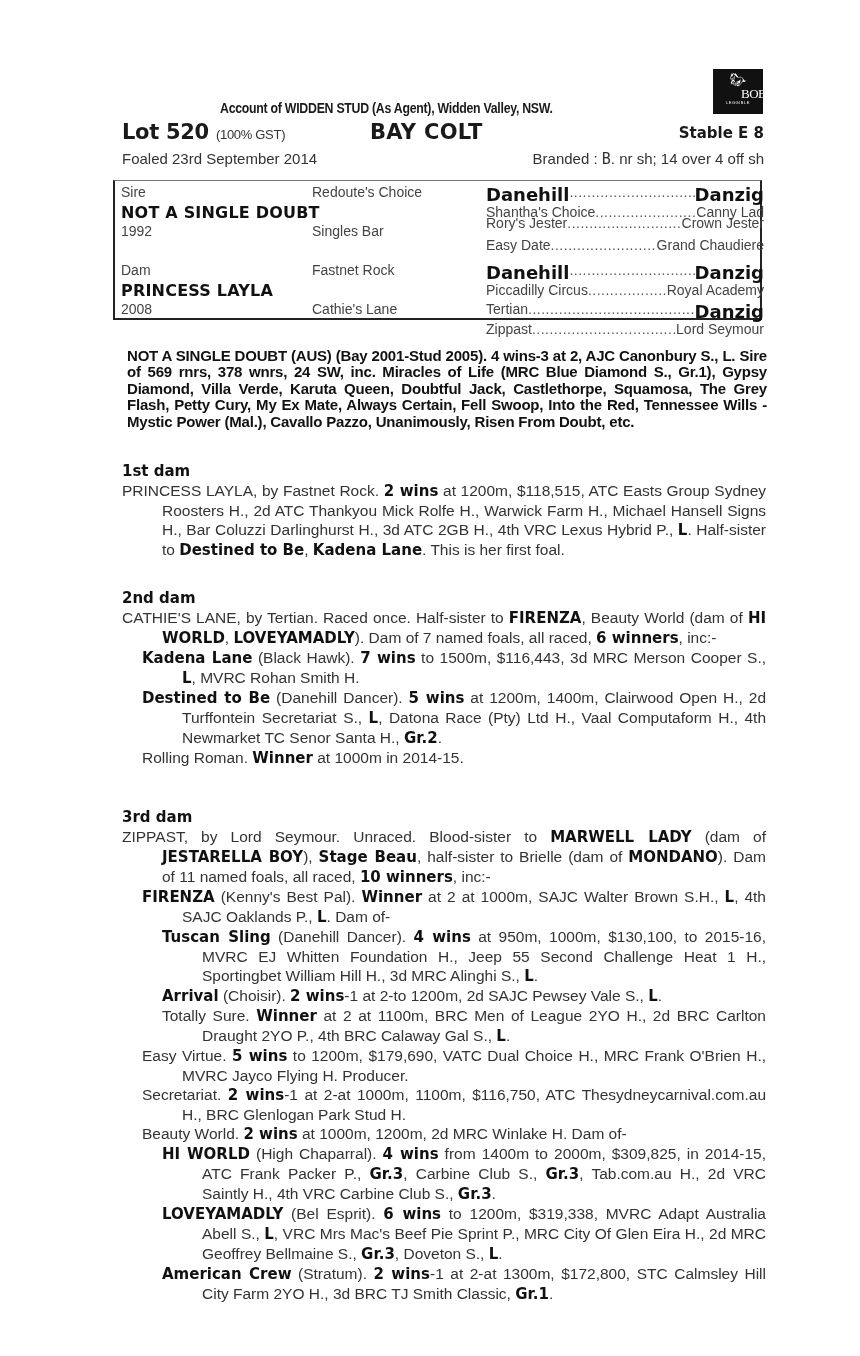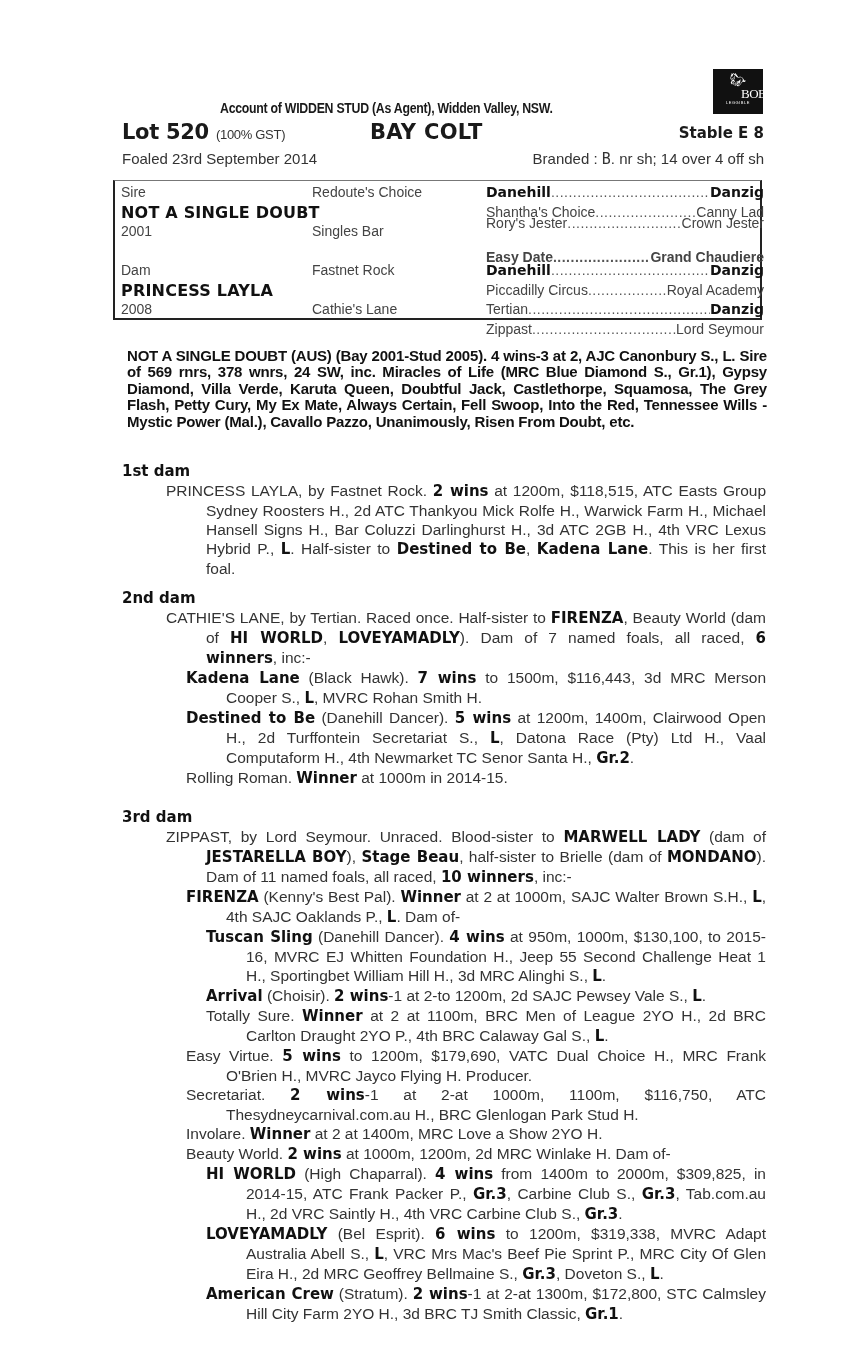--- a/index.html
+++ b/index.html
@@ -25,27 +25,27 @@
     .brand-mark { display: inline-block; font-family: "DejaVu Sans Mono", monospace; font-size: 15px; }
 
     .ped { position: absolute; left: 113px; top: 180px; width: 649px; height: 140px; border-left: 2px solid #222; border-top: 1px solid #777; border-right: 2px solid #222; border-bottom: 2px solid #222; box-sizing: border-box; }
     .ped .cell { position: absolute; font-size: 14px; color: #444; white-space: nowrap; }
     .ped .big { font-family: "DejaVu Sans", sans-serif; font-weight: bold; font-size: 16px; color: #111; letter-spacing: 0.2px; }
     .ped .g { position: absolute; left: 371px; width: 278px; height: 19.5px; font-size: 14px; color: #444; display: flex; white-space: nowrap; }
     .ped .g .n { flex: 0 0 auto; }
     .ped .g .dots { flex: 1 1 auto; overflow: hidden; color: #555; }
     .ped .g .dots::before { content: "........................................................................................................"; letter-spacing: 0.5px; }
     .ped .g .s { flex: 0 0 auto; }
-    .ped .g .b { font-family: "DejaVu Sans", sans-serif; font-weight: bold; color: #111; font-size: 14px; }
+    .ped .g .b { font-family: "DejaVu Sans", sans-serif; font-weight: bold; color: #111; font-size: 18px; }
 
     .sire-block { position: absolute; left: 127px; top: 348px; width: 640px; font-family: "Liberation Sans", sans-serif; font-weight: bold; font-size: 15px; line-height: 16.4px; text-align: justify; color: #111; letter-spacing: -0.2px; }
 
     .section { position: absolute; left: 122px; width: 644px; font-size: 15.5px; line-height: 19px; color: #333; }
     .section h3 { margin: 0; font-family: "DejaVu Sans", sans-serif; font-weight: bold; font-size: 15px; color: #111; line-height: 19px; }
-    .para { text-align: justify; margin-left: 44px; }
+    .para { text-align: justify; }
     .p0 { padding-left: 40px; text-indent: -40px; }
     .p1 { padding-left: 60px; text-indent: -40px; }
     .p2 { padding-left: 80px; text-indent: -40px; }
     .para b, .bb { font-family: "DejaVu Sans", sans-serif; font-weight: bold; color: #111; font-size: 15px; }
   </style>
 </head>
 <body>
 
 <div class="page">
 
@@ -70,21 +70,21 @@
     <div class="foaled">Foaled 23rd September 2014</div>
     <div class="branded">
       <span>Branded :</span>
       <span class="brand-mark">B</span><span>. nr sh; 14 over 4 off sh</span>
     </div>
   </div>
 
   <div class="ped">
     <div class="cell" style="left:6px; top:3px;">Sire</div>
     <div class="cell big" style="left:6px; top:22px;">NOT A SINGLE DOUBT</div>
-    <div class="cell" style="left:6px; top:42px;">2001</div>
+    <div class="cell" style="left:6px; top:42px;">1992</div>
     <div class="cell" style="left:197px; top:3px;">Redoute's Choice</div>
     <div class="cell" style="left:197px; top:42px;">Singles Bar</div>
 
     <div class="cell" style="left:6px; top:81px;">Dam</div>
     <div class="cell big" style="left:6px; top:100px;">PRINCESS LAYLA</div>
     <div class="cell" style="left:6px; top:120px;">2008</div>
     <div class="cell" style="left:197px; top:81px;">Fastnet Rock</div>
     <div class="cell" style="left:197px; top:120px;">Cathie's Lane</div>
 
     <div id="grand-rows">
@@ -96,21 +96,21 @@
         <div class="g" style="top: 22.5px;">
           <span class="n">Shantha's Choice</span>
           <span class="dots"></span>
           <span class="s">Canny Lad</span>
         </div>
         <div class="g" style="top: 34px;">
           <span class="n">Rory's Jester</span>
           <span class="dots"></span>
           <span class="s">Crown Jester</span>
         </div>
-        <div class="g" style="top: 68px; font-weight: bold;">
+        <div class="g" style="top: 56px;">
           <span class="n">Easy Date</span>
           <span class="dots"></span>
           <span class="s">Grand Chaudiere</span>
         </div>
         <div class="g" style="top: 81px;">
           <span class="n b">Danehill</span>
           <span class="dots"></span>
           <span class="s b">Danzig</span>
         </div>
         <div class="g" style="top: 100.5px; text-align: right;">
@@ -153,21 +153,20 @@
   <div class="section" style="top:808px;">
     <h3>3rd dam</h3>
     <div class="paras">
         <div class="para p0"><span>ZIPPAST, by Lord Seymour. Unraced. Blood-sister to </span><b>MARWELL LADY</b><span> (dam of </span><b>JESTARELLA BOY</b><span>), </span><b>Stage Beau</b><span>, half-sister to Brielle (dam of </span><b>MONDANO</b><span>). Dam of 11 named foals, all raced, </span><b>10 winners</b><span>, inc:-</span></div>
         <div class="para p1"><b>FIRENZA</b><span> (Kenny's Best Pal). </span><b>Winner</b><span> at 2 at 1000m, SAJC Walter Brown S.H., </span><b>L</b><span>, 4th SAJC Oaklands P., </span><b>L</b><span>. Dam of-</span></div>
         <div class="para p2"><b>Tuscan Sling</b><span> (Danehill Dancer). </span><b>4 wins</b><span> at 950m, 1000m, $130,100, to 2015-16, MVRC EJ Whitten Foundation H., Jeep 55 Second Challenge Heat 1 H., Sportingbet William Hill H., 3d MRC Alinghi S., </span><b>L</b><span>.</span></div>
         <div class="para p2"><b>Arrival</b><span> (Choisir). </span><b>2 wins</b><span>-1 at 2-to 1200m, 2d SAJC Pewsey Vale S., </span><b>L</b><span>.</span></div>
         <div class="para p2"><span>Totally Sure. </span><b>Winner</b><span> at 2 at 1100m, BRC Men of League 2YO H., 2d BRC Carlton Draught 2YO P., 4th BRC Calaway Gal S., </span><b>L</b><span>.</span></div>
         <div class="para p1"><span>Easy Virtue. </span><b>5 wins</b><span> to 1200m, $179,690, VATC Dual Choice H., MRC Frank O'Brien H., MVRC Jayco Flying H. Producer.</span></div>
         <div class="para p1"><span>Secretariat. </span><b>2 wins</b><span>-1 at 2-at 1000m, 1100m, $116,750, ATC Thesydneycarnival.com.au H., BRC Glenlogan Park Stud H.</span></div>
-        <div class="para p1"><span>Involare. </span><b>Winner</b><span> at 2 at 1400m, MRC Love a Show 2YO H.</span></div>
         <div class="para p1"><span>Beauty World. </span><b>2 wins</b><span> at 1000m, 1200m, 2d MRC Winlake H. Dam of-</span></div>
         <div class="para p2"><b>HI WORLD</b><span> (High Chaparral). </span><b>4 wins</b><span> from 1400m to 2000m, $309,825, in 2014-15, ATC Frank Packer P., </span><b>Gr.3</b><span>, Carbine Club S., </span><b>Gr.3</b><span>, Tab.com.au H., 2d VRC Saintly H., 4th VRC Carbine Club S., </span><b>Gr.3</b><span>.</span></div>
         <div class="para p2"><b>LOVEYAMADLY</b><span> (Bel Esprit). </span><b>6 wins</b><span> to 1200m, $319,338, MVRC Adapt Australia Abell S., </span><b>L</b><span>, VRC Mrs Mac's Beef Pie Sprint P., MRC City Of Glen Eira H., 2d MRC Geoffrey Bellmaine S., </span><b>Gr.3</b><span>, Doveton S., </span><b>L</b><span>.</span></div>
         <div class="para p2"><b>American Crew</b><span> (Stratum). </span><b>2 wins</b><span>-1 at 2-at 1300m, $172,800, STC Calmsley Hill City Farm 2YO H., 3d BRC TJ Smith Classic, </span><b>Gr.1</b><span>.</span></div>
       </div>
   </div>
 
 </div>
 
 </body></html>

